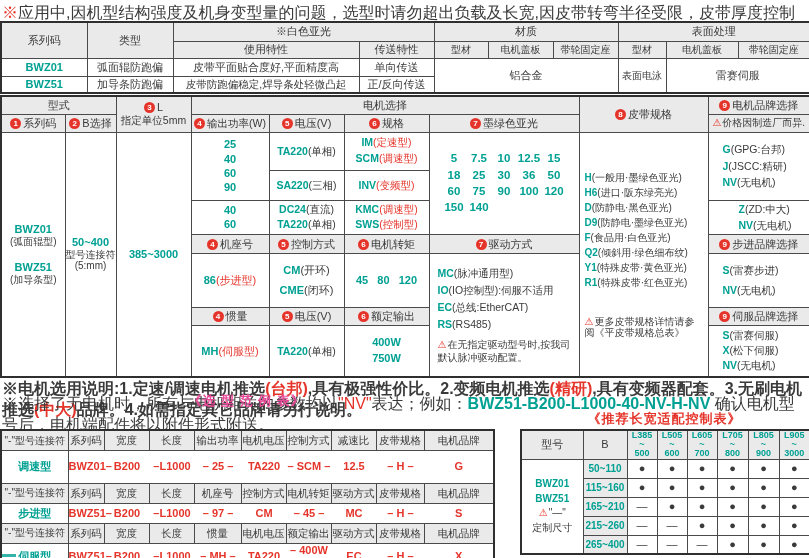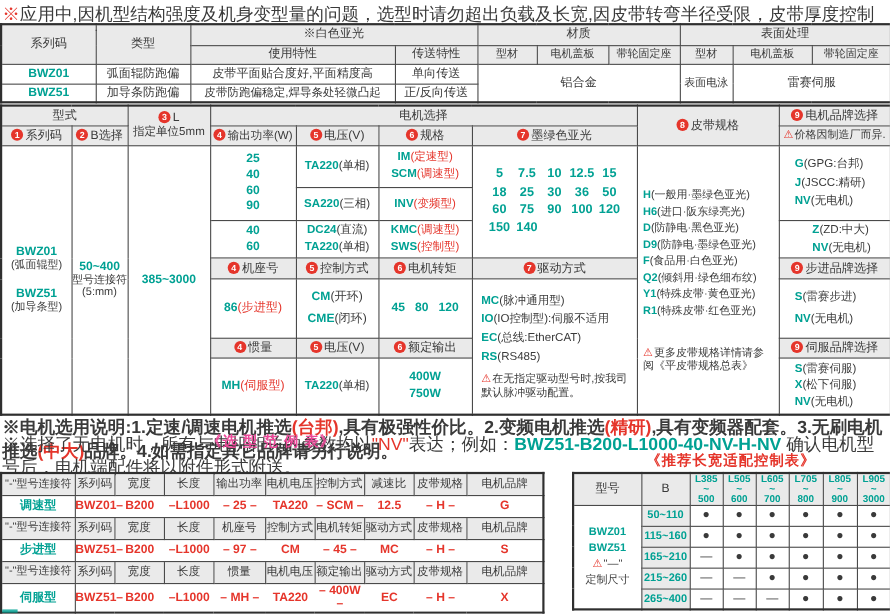--- a/index.html
+++ b/index.html
@@ -304,21 +304,21 @@
     <td class="hd fs105">系列码</td>
     <td class="hd fs105">宽度</td>
     <td class="hd fs105">长度</td>
     <td class="hd fs105">输出功率</td>
     <td class="hd fs105">电机电压</td>
     <td class="hd fs105">控制方式</td>
     <td class="hd fs105">减速比</td>
     <td class="hd fs105">皮带规格</td>
     <td class="hd fs105">电机品牌</td>
   </tr>
-  <tr style="height:20px">
+  <tr style="height:33px">
     <td class="teal">调速型</td>
     <td colspan="9">
       <div class="vgrid" style="grid-template-columns:36px 45px 45px 47px 45px 45px 45px 48px auto">
         <span>BWZ01–</span>
             <span>B200</span>
             <span>–L1000</span>
             <span>–  25  –</span>
             <span>TA220</span>
             <span>–  SCM  –</span>
             <span>12.5</span>

